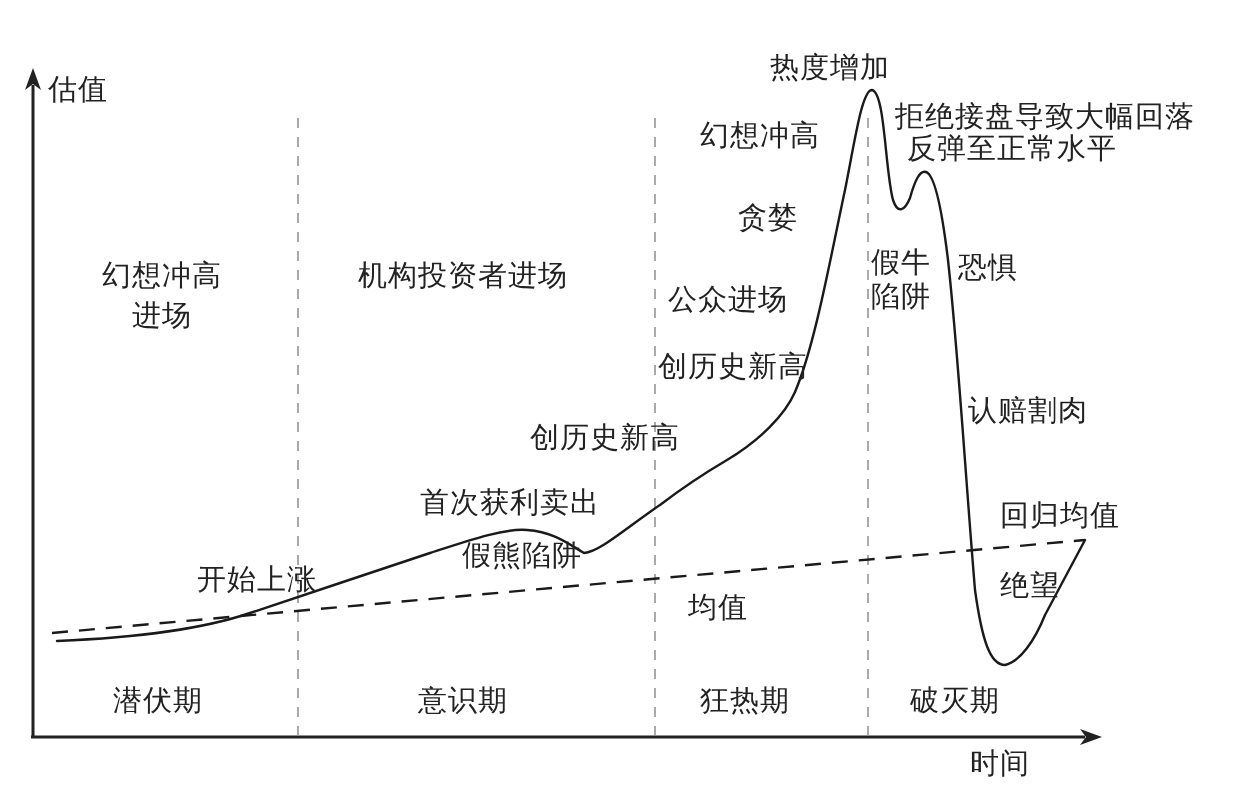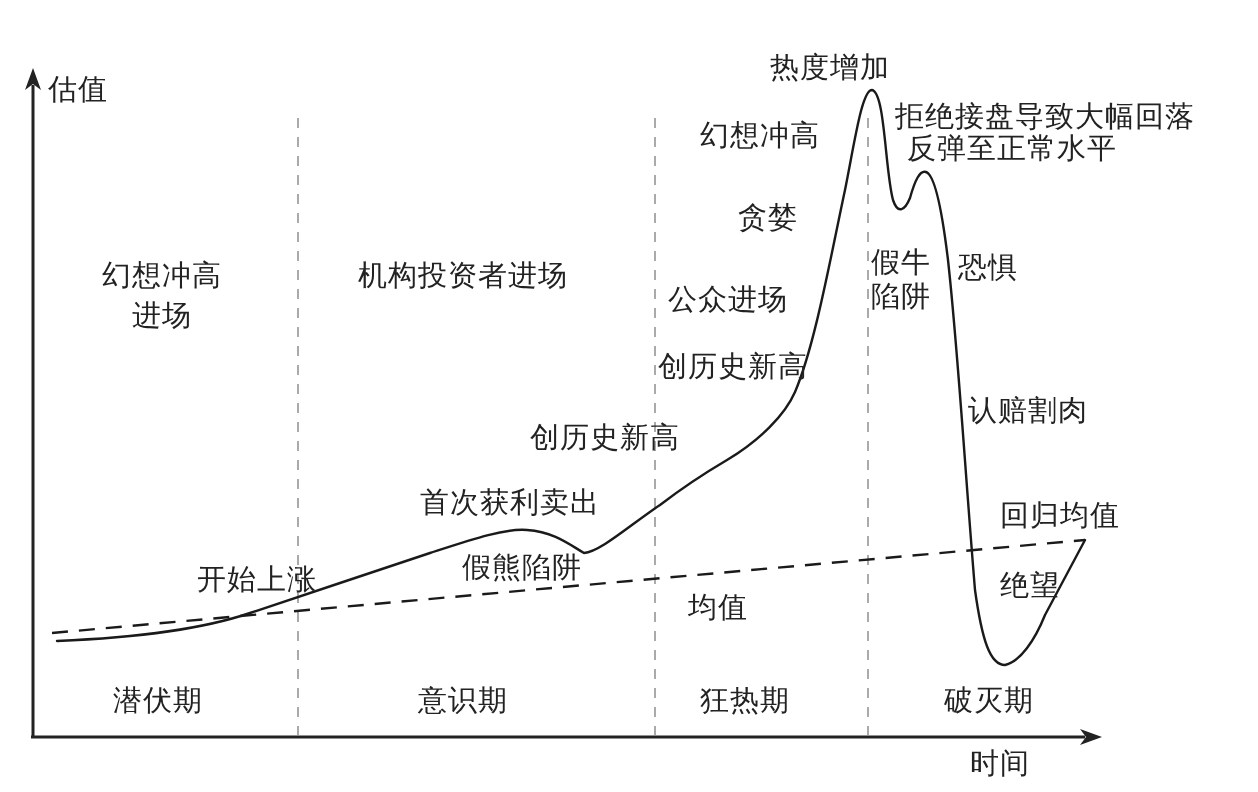--- a/index.html
+++ b/index.html
@@ -54,21 +54,21 @@
 <div class="lbl" style="left:970px;top:746px;">时间</div>
 
 <div class="lbl center" style="left:92px;top:258px;width:140px;">
   <div>幻想冲高</div>
   <div style="margin-top:6px;">进场</div>
 </div>
 <div class="lbl" style="left:358px;top:258px;">机构投资者进场</div>
 
 <div class="lbl" style="left:197px;top:562px;">开始上涨</div>
 <div class="lbl" style="left:420px;top:485px;">首次获利卖出</div>
-<div class="lbl" style="left:462px;top:550px;text-align:right;">假熊陷阱</div>
+<div class="lbl" style="left:462px;top:538px;text-align:right;">假熊陷阱</div>
 <div class="lbl" style="left:530px;top:420px;">创历史新高</div>
 <div class="lbl" style="left:658px;top:349px;">创历史新高</div>
 <div class="lbl" style="left:668px;top:282px;">公众进场</div>
 <div class="lbl" style="left:738px;top:200px;">贪婪</div>
 <div class="lbl" style="left:700px;top:118px;">幻想冲高</div>
 <div class="lbl" style="left:770px;top:50px;">热度增加</div>
 <div class="lbl" style="left:895px;top:99px;">拒绝接盘导致大幅回落</div>
 <div class="lbl" style="left:907px;top:131px;">反弹至正常水平</div>
 <div class="lbl center" style="left:864px;top:245px;width:74px;">
   <div>假牛</div>
@@ -76,13 +76,13 @@
 </div>
 <div class="lbl" style="left:958px;top:250px;">恐惧</div>
 <div class="lbl" style="left:968px;top:345px;margin-top:48px;">认赔割肉</div>
 <div class="lbl" style="left:1000px;top:498px;">回归均值</div>
 <div class="lbl" style="left:988px;top:568px;margin-left:12px;">绝望</div>
 <div class="lbl" style="left:688px;top:590px;">均值</div>
 
 <div class="lbl" style="left:113px;top:683px;">潜伏期</div>
 <div class="lbl" style="left:418px;top:683px;">意识期</div>
 <div class="lbl" style="left:700px;top:683px;">狂热期</div>
-<div class="lbl" style="left:944px;top:683px;text-align:right;">破灭期</div>
+<div class="lbl" style="left:910px;top:683px;text-align:right;">破灭期</div>
 
 </body></html>

